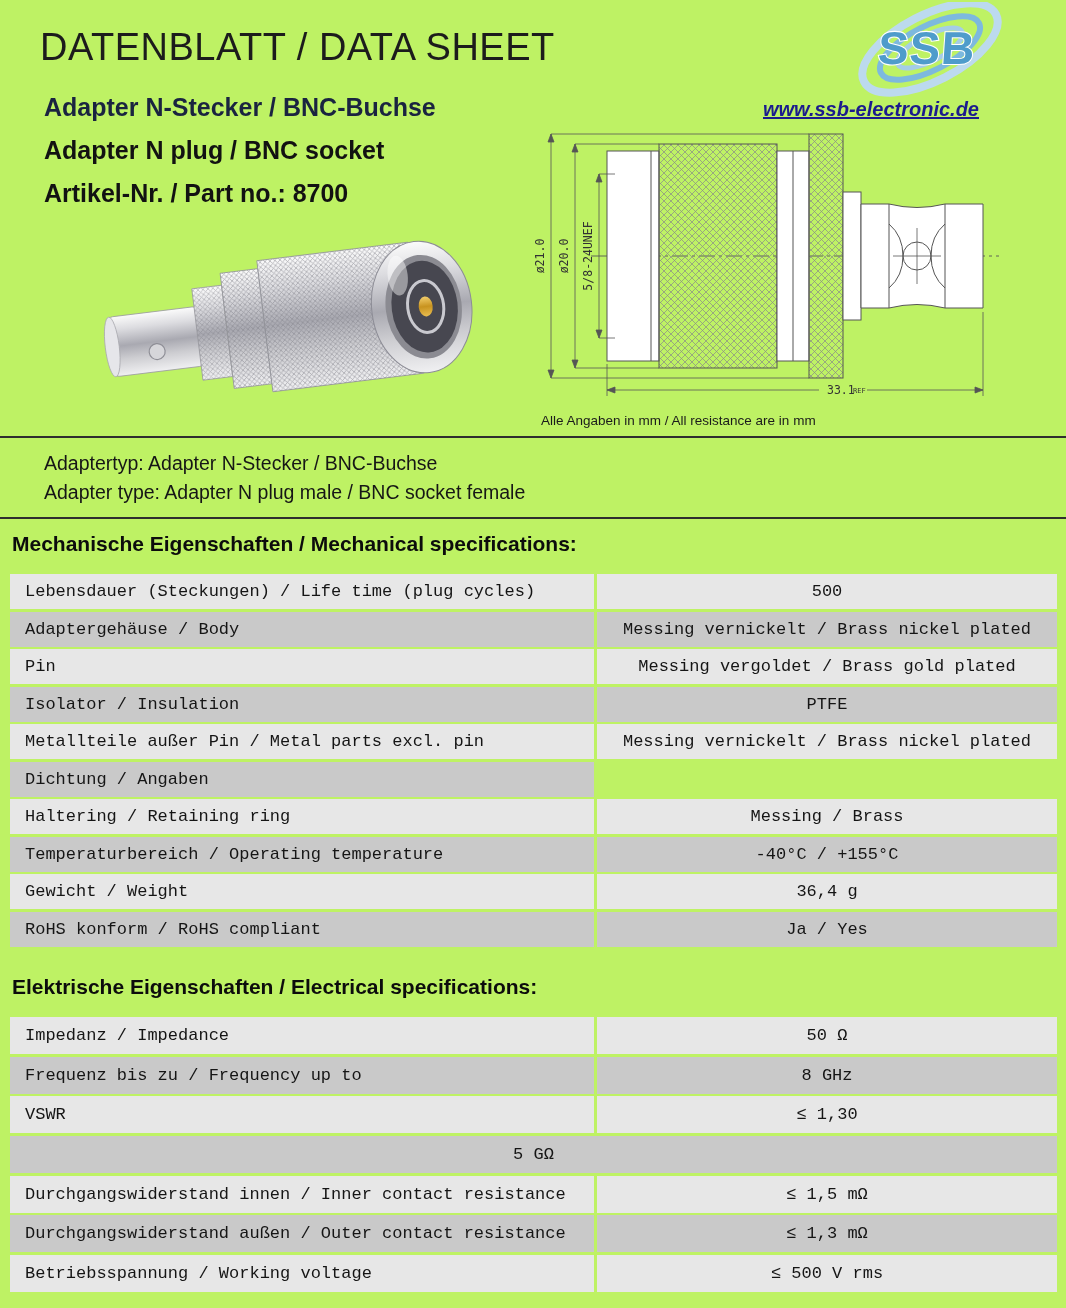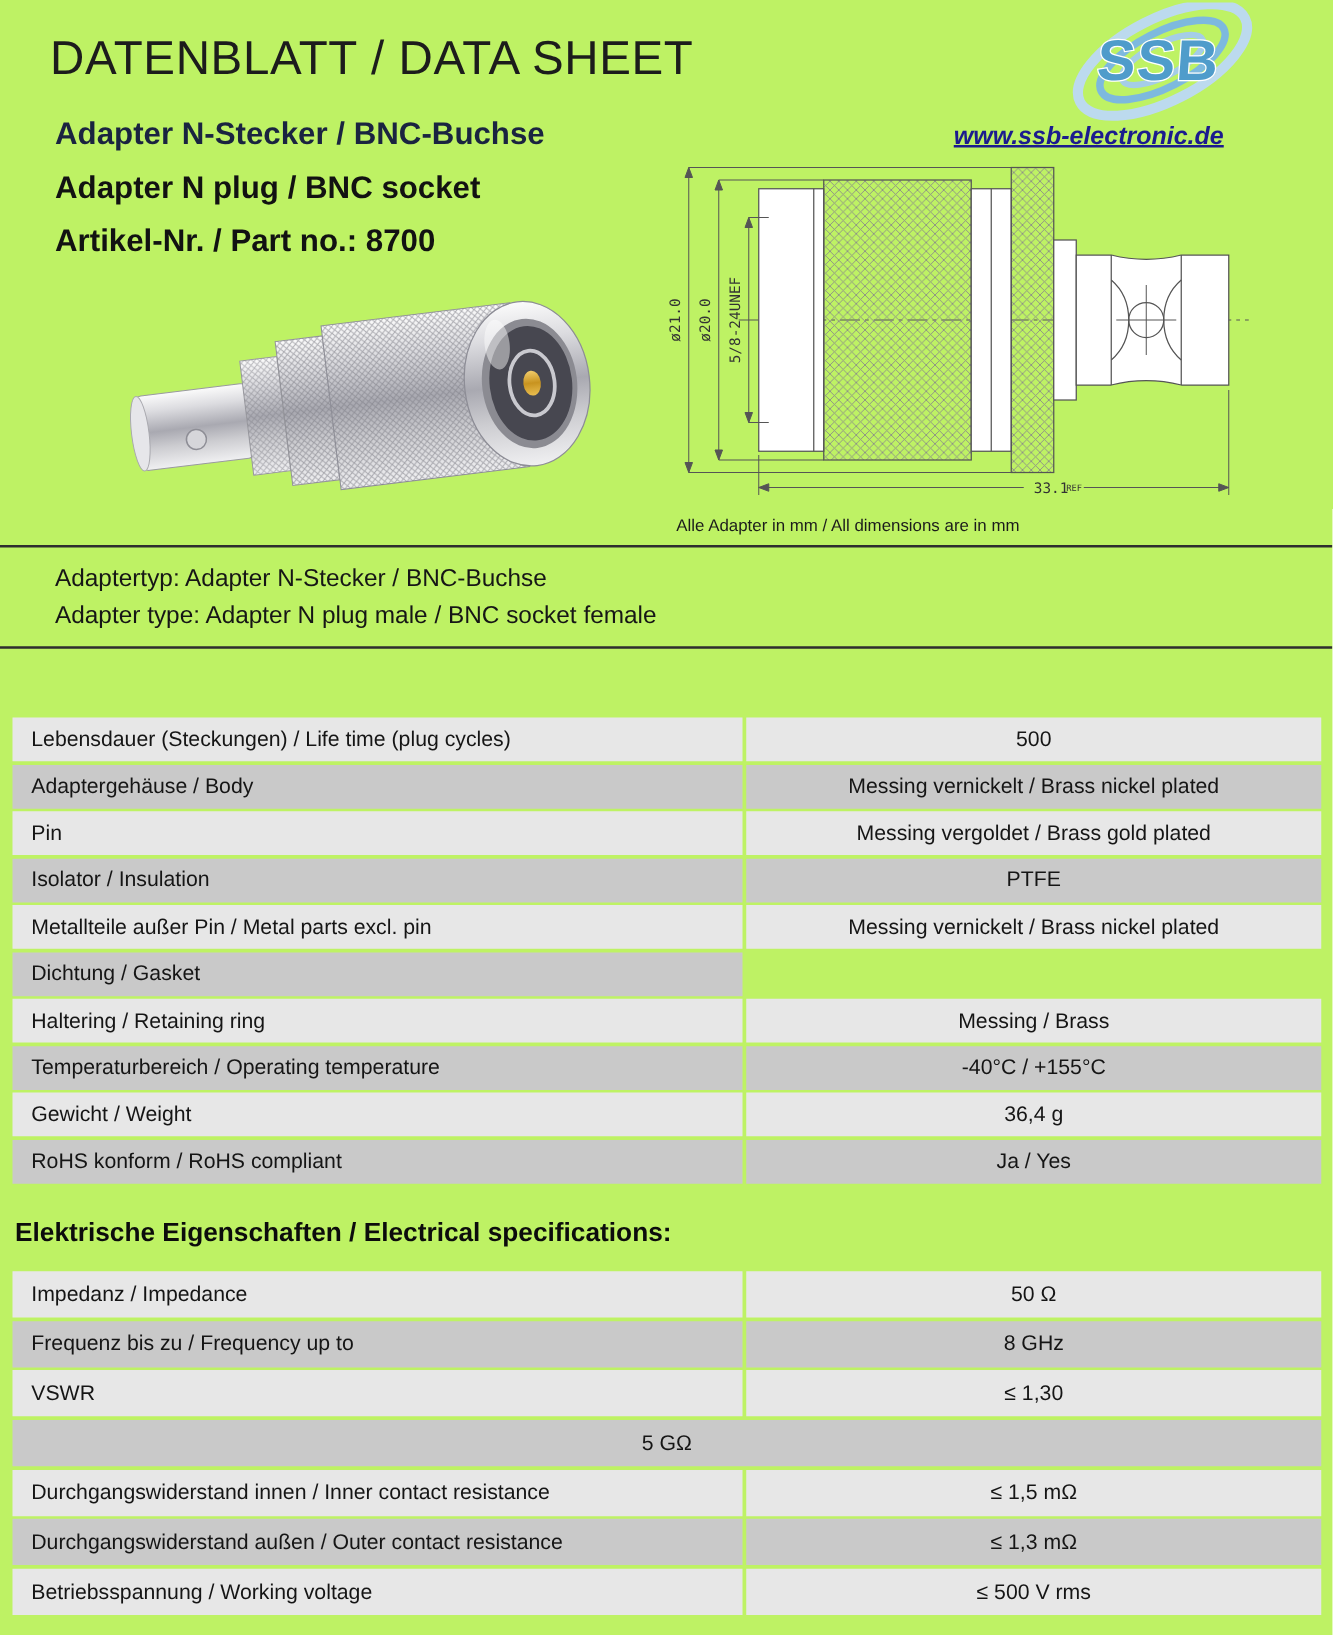--- a/index.html
+++ b/index.html
@@ -27,21 +27,21 @@
   .adapter-type div { font-size:19.5px; line-height:29px; color:#161616; }
 
   .section-heading { position:absolute; left:12px; font-size:21px; font-weight:700; color:#0c0c0c; }
   .section-heading.mech { top:532px; }
   .section-heading.elec { top:975px; }
 
   .spec-table { position:absolute; left:10px; width:1047px; }
   .spec-table.mech { top:574px; }
   .spec-table.elec { top:1017px; }
 
-  .spec-row { display:flex; height:35px; margin-bottom:2.5px; }
+  .spec-row { display:flex; height:35px; margin-bottom:2.5px;font-family:Liberation Mono, monospace; }
   .spec-table.elec .spec-row { height:37px; margin-bottom:2.7px; }
   .cell { display:flex; align-items:center; font-size:17px; color:#151515; }
   .cell-label { width:584px; padding-left:15px; margin-right:3px; }
   .cell-value { flex:1; justify-content:center; text-align:center; }
   .spec-row:nth-child(odd) .cell { background:#e7e7e7; }
   .spec-row:nth-child(even) .cell { background:#c9c9c9; }
 
   svg text { font-family:"DejaVu Sans Mono", monospace; }
   .drawing-caption, .adapter-type, .spec-table, .section-heading { font-family:"Liberation Sans", sans-serif; }
 </style>
@@ -169,30 +169,31 @@
       <g fill="#333333">
         <text transform="translate(13,132) rotate(-90)" text-anchor="middle" font-size="11.5">ø21.0</text>
         <text transform="translate(37,132) rotate(-90)" text-anchor="middle" font-size="11.5">ø20.0</text>
         <text transform="translate(61,132) rotate(-90)" text-anchor="middle" font-size="11.5">5/8-24UNEF</text>
         <text x="296" y="270" font-size="11.5">33.1</text>
         <text x="322" y="269" font-size="7">REF</text>
       </g>
     </svg>
   </div>
 
-  <div class="drawing-caption">Alle Adapter in mm / All dimensions are in mm</div>
+  <div class="drawing-caption">Alle Angaben in mm / All resistance are in mm</div>
 
   <div class="rule top"></div>
   <div class="rule bottom"></div>
 
   <div class="adapter-type">
     <div>Adaptertyp: Adapter N-Stecker / BNC-Buchse</div>
     <div>Adapter type: Adapter N plug male / BNC socket female</div>
   </div>
 
+  <div class="section-heading mech">Mechanische Eigenschaften / Mechanical specifications:</div>
 
   <div class="spec-table mech">
     <div class="spec-row">
       <div class="cell cell-label">Lebensdauer (Steckungen) / Life time (plug cycles)</div>
       <div class="cell cell-value">500</div>
     </div>
     <div class="spec-row">
       <div class="cell cell-label">Adaptergehäuse / Body</div>
       <div class="cell cell-value">Messing vernickelt / Brass nickel plated</div>
     </div>
@@ -202,21 +203,21 @@
     </div>
     <div class="spec-row">
       <div class="cell cell-label">Isolator / Insulation</div>
       <div class="cell cell-value">PTFE</div>
     </div>
     <div class="spec-row">
       <div class="cell cell-label">Metallteile außer Pin / Metal parts excl. pin</div>
       <div class="cell cell-value">Messing vernickelt / Brass nickel plated</div>
     </div>
     <div class="spec-row">
-      <div class="cell cell-label">Dichtung / Gasket</div>
+      <div class="cell cell-label">Dichtung / Angaben</div>
     </div>
     <div class="spec-row">
       <div class="cell cell-label">Haltering / Retaining ring</div>
       <div class="cell cell-value">Messing / Brass</div>
     </div>
     <div class="spec-row">
       <div class="cell cell-label">Temperaturbereich / Operating temperature</div>
       <div class="cell cell-value">-40°C / +155°C</div>
     </div>
     <div class="spec-row">

